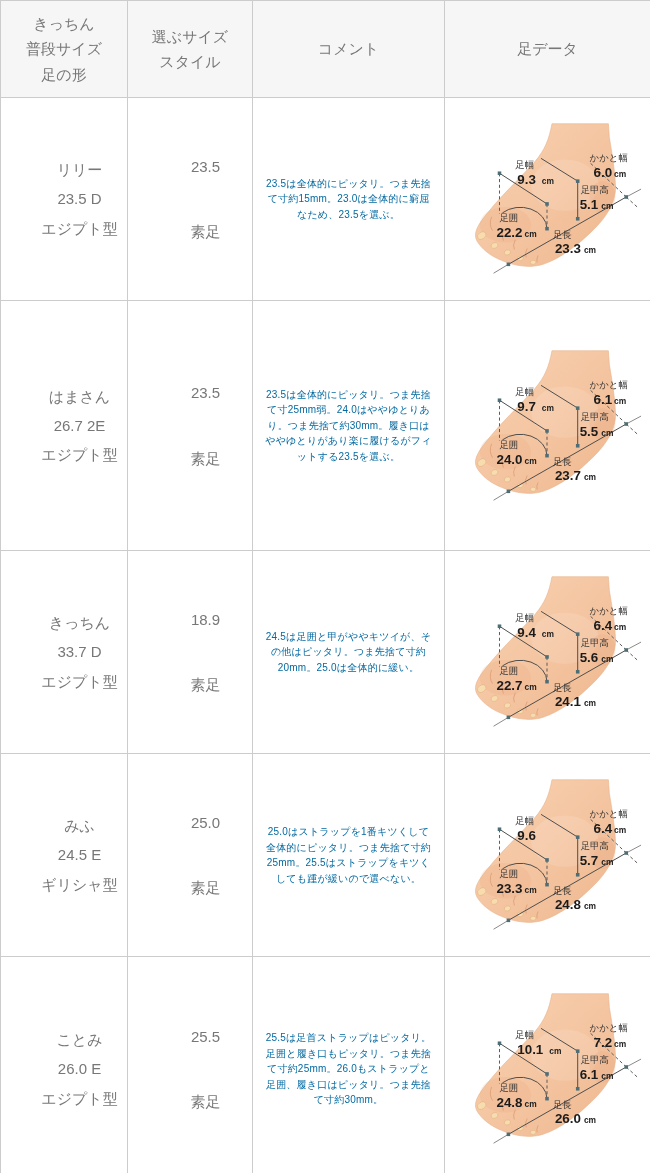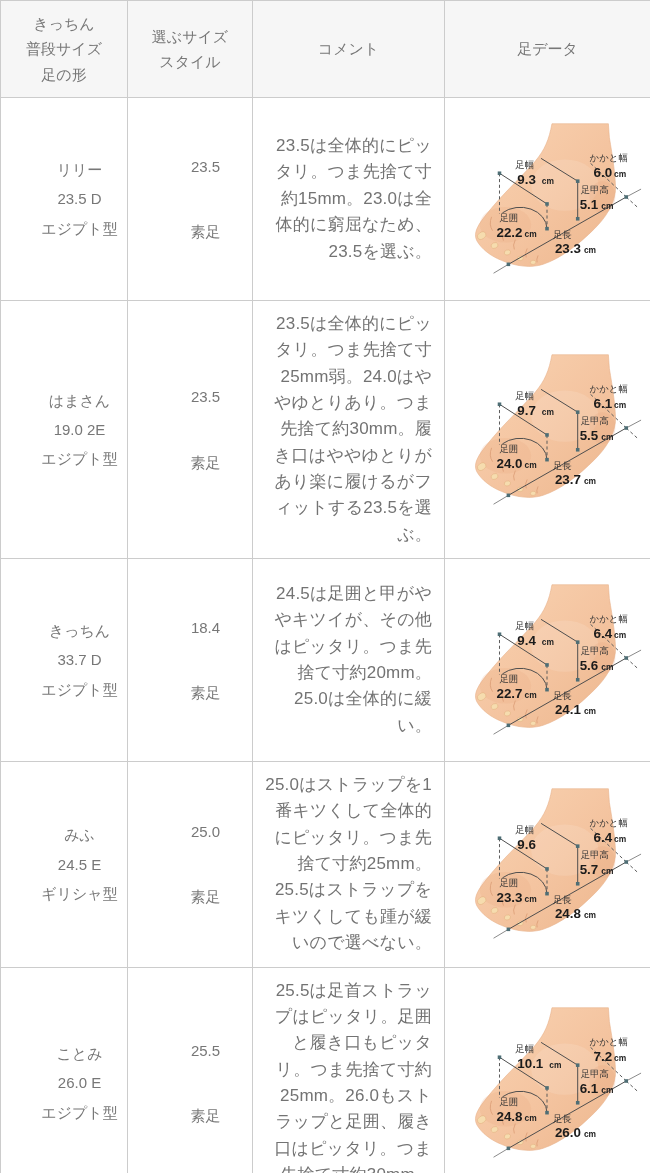--- a/index.html
+++ b/index.html
@@ -4,21 +4,21 @@
 <style>
   html,body { margin:0; padding:0; background:#ffffff; }
   body { width:650px; font-family:"Liberation Sans","DejaVu Sans",sans-serif; }
   table.sizing { border-collapse:collapse; width:650px; table-layout:fixed; background:#fff; }
   table.sizing th, table.sizing td { border:1px solid #ccc; box-sizing:border-box; overflow:hidden; }
   thead th { background:#f6f6f6; color:#777; font-weight:normal; font-size:15px;
              height:97px; line-height:1.7; text-align:center; vertical-align:middle; }
   td.cell { vertical-align:middle; background:#fff; }
   .staff-cell, .size-cell { text-align:center; color:#777; font-size:15px; line-height:1.95;padding-left:32px; }
   .size-num { margin-bottom:36px; }
-  .comment-cell { color:#737373; font-size:17px; line-height:1.55; padding:10px 12px; text-align:right;
+  .comment-cell { color:#0369a1; font-size:10px; line-height:1.55; padding:10px 12px; text-align:center;
                   letter-spacing:0.2px; }
   .foot-cell { padding:0; text-align:center;margin-left:28px; }
   .row-0 td { height:200px; }
   .row-1 td { height:250px; }
   .row-2 td { height:201px; }
   .row-3 td { height:200px; }
   .row-4 td { height:225px; }
   svg .lbl  { font-size:9.5px; fill:#333; font-family:"Liberation Sans",sans-serif; }
   svg .val  { font-size:13.5px; font-weight:bold; fill:#1b1b1b; font-family:"Liberation Sans",sans-serif; }
   svg .u    { font-size:8.5px; font-weight:bold; fill:#222; }
@@ -139,21 +139,21 @@
           <text class="lbl" x="108" y="141">足長</text>
           <text class="val" x="110" y="157"><tspan>23.3</tspan><tspan class="u" dx="3">cm</tspan></text>
         </g>
       </svg>
     </td>
   </tr>
 
   <tr class="data-row row-1">
     <td class="cell staff-cell">
       <div>はまさん</div>
-      <div>19.0 2E</div>
+      <div>26.7 2E</div>
       <div>エジプト型</div>
     </td>
     <td class="cell size-cell">
       <div class="size-num">23.5</div>
       <div>素足</div>
     </td>
     <td class="cell comment-cell">
       <div>23.5は全体的にピッタリ。つま先捨て寸25mm弱。24.0はややゆとりあり。つま先捨て約30mm。履き口はややゆとりがあり楽に履けるがフィットする23.5を選ぶ。</div>
     </td>
     <td class="cell foot-cell">
@@ -221,21 +221,21 @@
     </td>
   </tr>
 
   <tr class="data-row row-2">
     <td class="cell staff-cell">
       <div>きっちん</div>
       <div>33.7 D</div>
       <div>エジプト型</div>
     </td>
     <td class="cell size-cell">
-      <div class="size-num">18.4</div>
+      <div class="size-num">18.9</div>
       <div>素足</div>
     </td>
     <td class="cell comment-cell">
       <div>24.5は足囲と甲がややキツイが、その他はピッタリ。つま先捨て寸約20mm。25.0は全体的に緩い。</div>
     </td>
     <td class="cell foot-cell">
       <svg viewBox="0 0 206 200" width="204" height="198">
 
         <g>
           <path fill="url(#skinGrad)" stroke="#e8b28a" stroke-width="0.6" d="M 107 26

